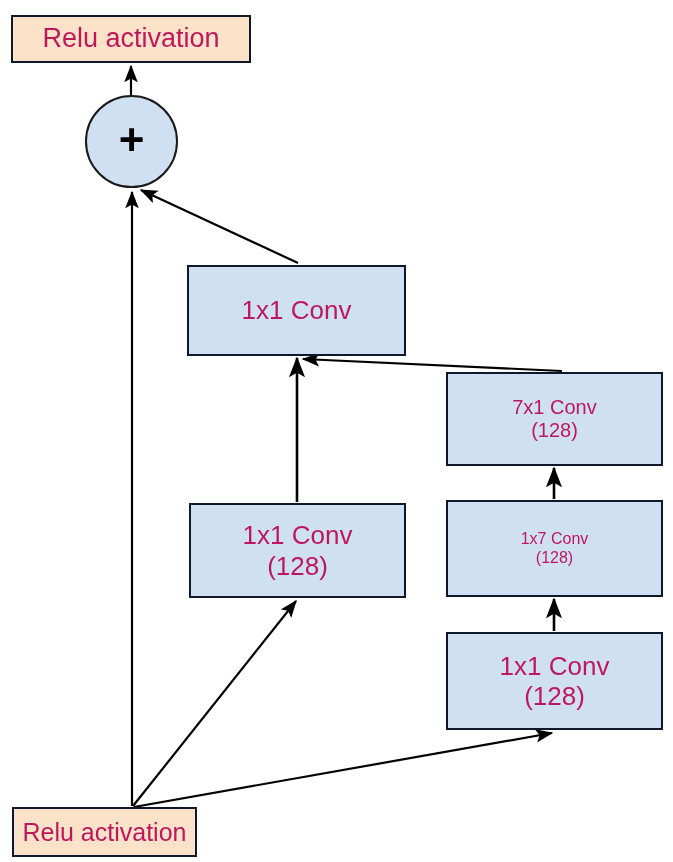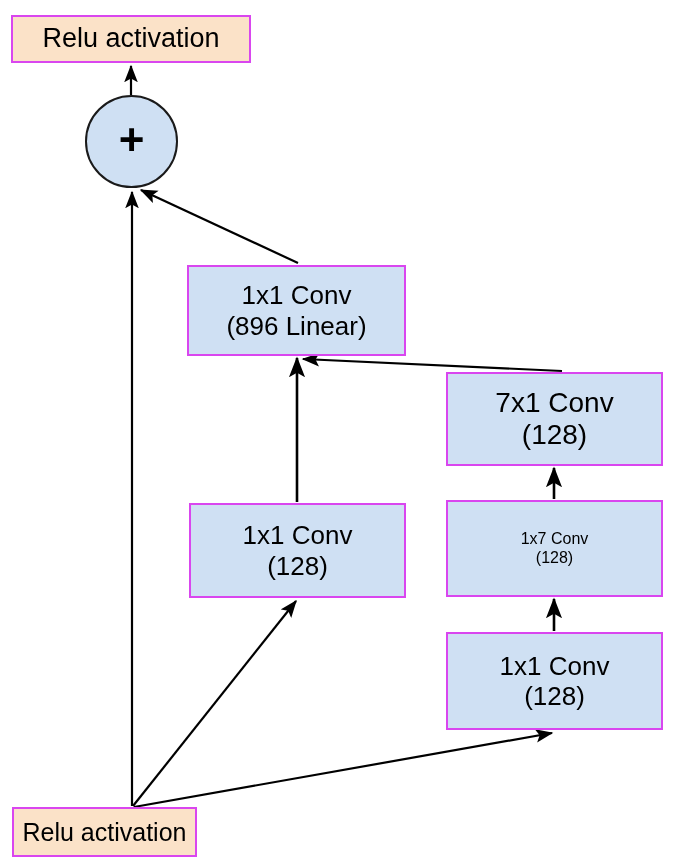--- a/index.html
+++ b/index.html
@@ -20,26 +20,26 @@
   #edges {
     position: absolute;
     left: 0;
     top: 0;
     width: 673px;
     height: 862px;
   }
   .node {
     position: absolute;
     box-sizing: border-box;
-    border: 2px solid #d946ef;
+    border: 2px solid #0f172a;
     display: flex;
     flex-direction: column;
     align-items: center;
     justify-content: center;
-    color: #000000;
+    color: #be185d;
     line-height: 1.16;
     text-align: center;
     z-index: 3;
   }
   .node.blue {
     background: #cfe0f3;
   }
   .node.orange {
     background: #fbe2c8;
   }
@@ -101,29 +101,28 @@
   <div class="node orange" style="left:11px; top:15px; width:240px; height:48px; font-size:27px;">
     <span class="node-line">Relu activation</span>
   </div>
 
   <div class="sum-node" style="left:85px; top:95px; width:93px; height:93px;">
     <span class="sum-glyph">+</span>
   </div>
 
   <div class="node blue" style="left:187px; top:265px; width:219px; height:91px; font-size:26px;">
     <span class="node-line">1x1 Conv</span>
-    <span class="node-line">(896 Linear)</span>
   </div>
 
   <div class="node blue" style="left:189px; top:503px; width:217px; height:95px; font-size:26px;">
     <span class="node-line">1x1 Conv</span>
     <span class="node-line">(128)</span>
   </div>
 
-  <div class="node blue" style="left:446px; top:372px; width:217px; height:94px; font-size:28px;">
+  <div class="node blue" style="left:446px; top:372px; width:217px; height:94px; font-size:20px;">
     <span class="node-line">7x1 Conv</span>
     <span class="node-line">(128)</span>
   </div>
 
   <div class="node blue" style="left:446px; top:500px; width:217px; height:97px; font-size:16px;">
     <span class="node-line">1x7 Conv</span>
     <span class="node-line">(128)</span>
   </div>
 
   <div class="node blue" style="left:446px; top:632px; width:217px; height:98px; font-size:26px;">

